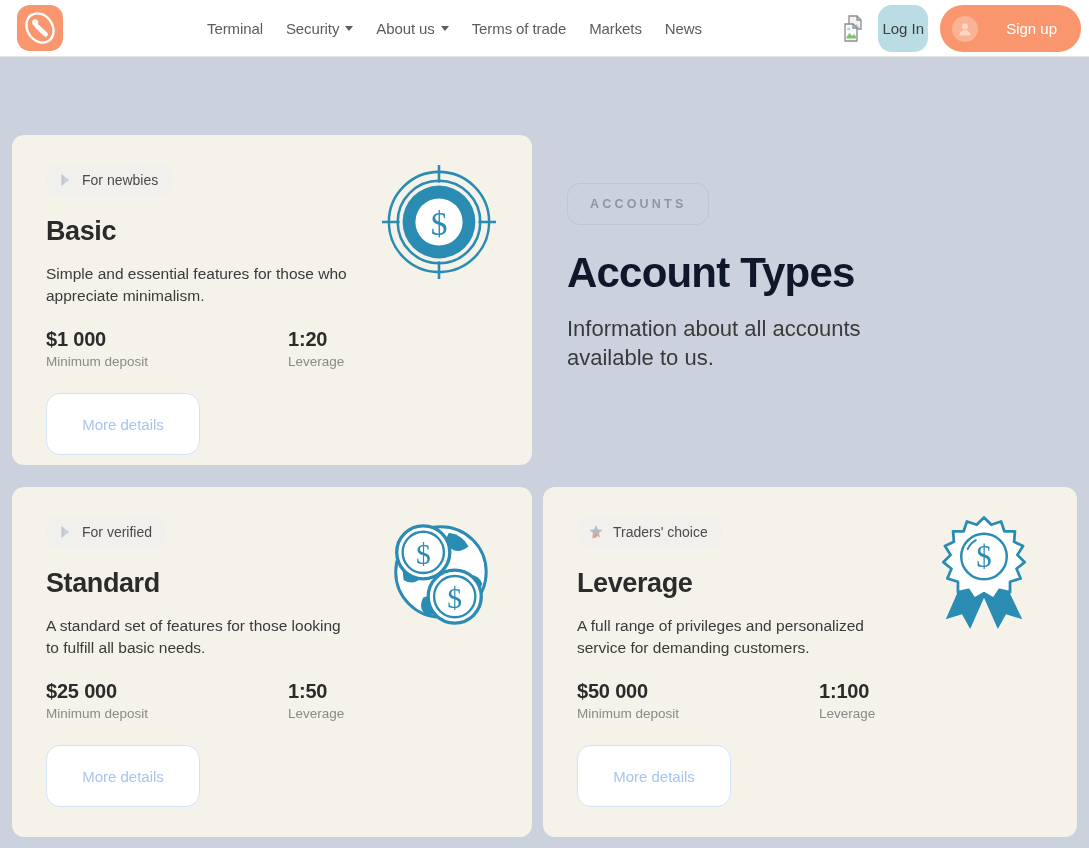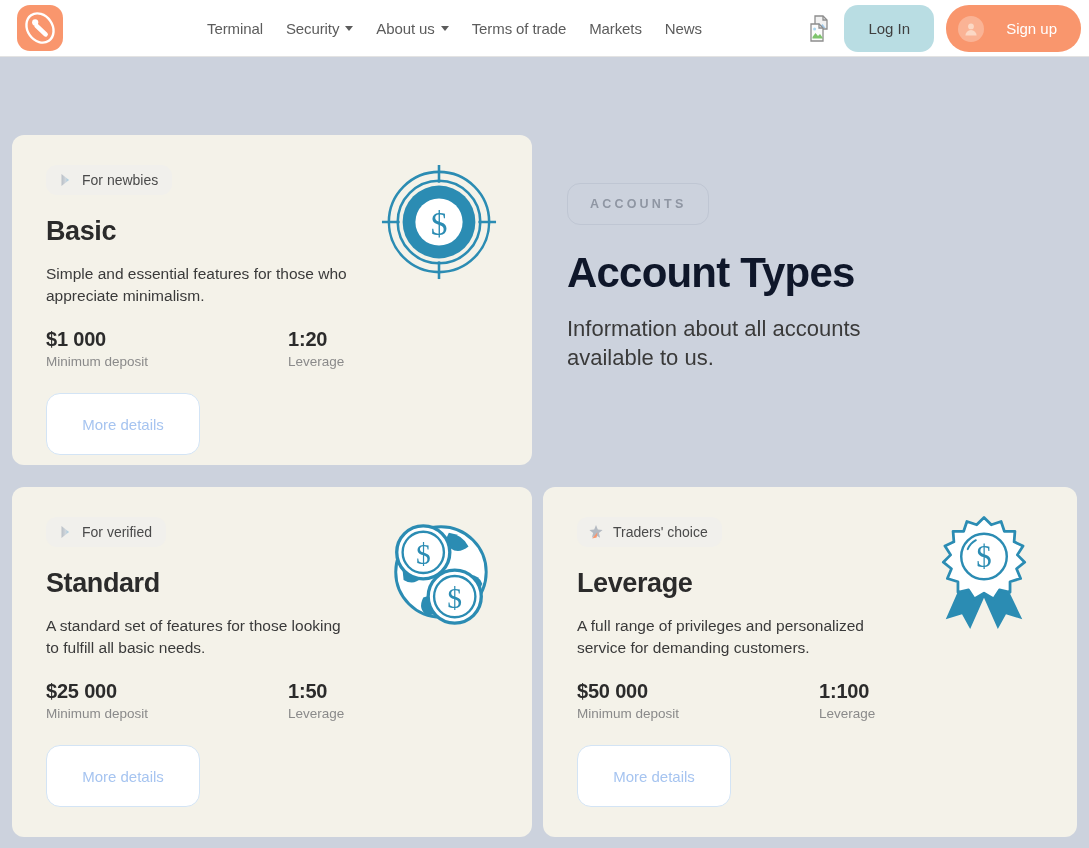--- a/index.html
+++ b/index.html
@@ -77,38 +77,38 @@
 
   .broken-img-icon { width: 24px; height: 28px; display:block; }
 
   .btn-login {
     background: #b9dde3;
     color: #3f3f3f;
     border: none;
     border-radius: 14px;
     font-size: 15px;
     font-family: "Liberation Sans", sans-serif;
-    padding: 0 24px;
+    padding: 0 4px;
     height: 47px;
     cursor: pointer;
     white-space: nowrap;
   }
 
   .btn-signup {
     background: #f9966d;
     color: #ffffff;
     border: none;
     border-radius: 23px;
     font-size: 15px;
     font-family: "Liberation Sans", sans-serif;
     height: 47px;
     padding: 0 24px 0 12px;
     display: flex;
     align-items: center;
-    gap: 22px;
+    gap: 28px;
     cursor: pointer;
     white-space: nowrap;
     text-align: center;
   }
 
   .avatar-circle {
     width: 26px; height: 26px;
     border-radius: 50%;
     background: rgba(255,255,255,0.28);
     display: flex; align-items: center; justify-content: center;

